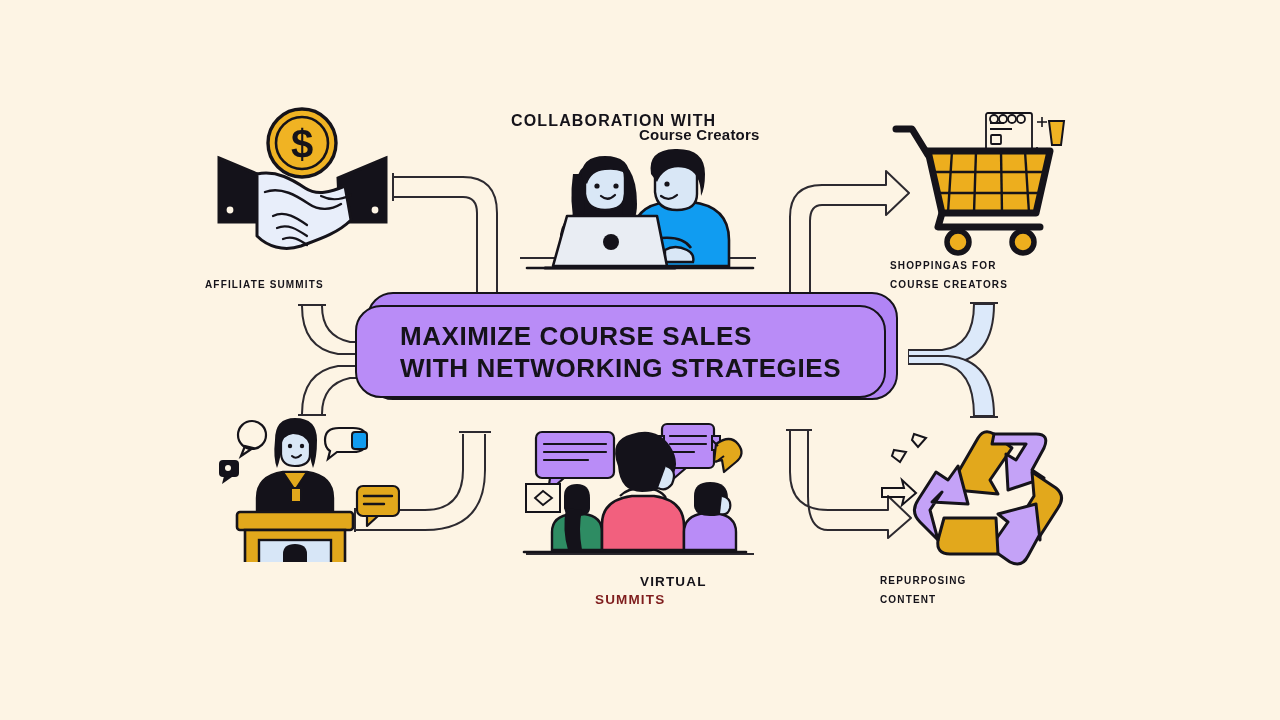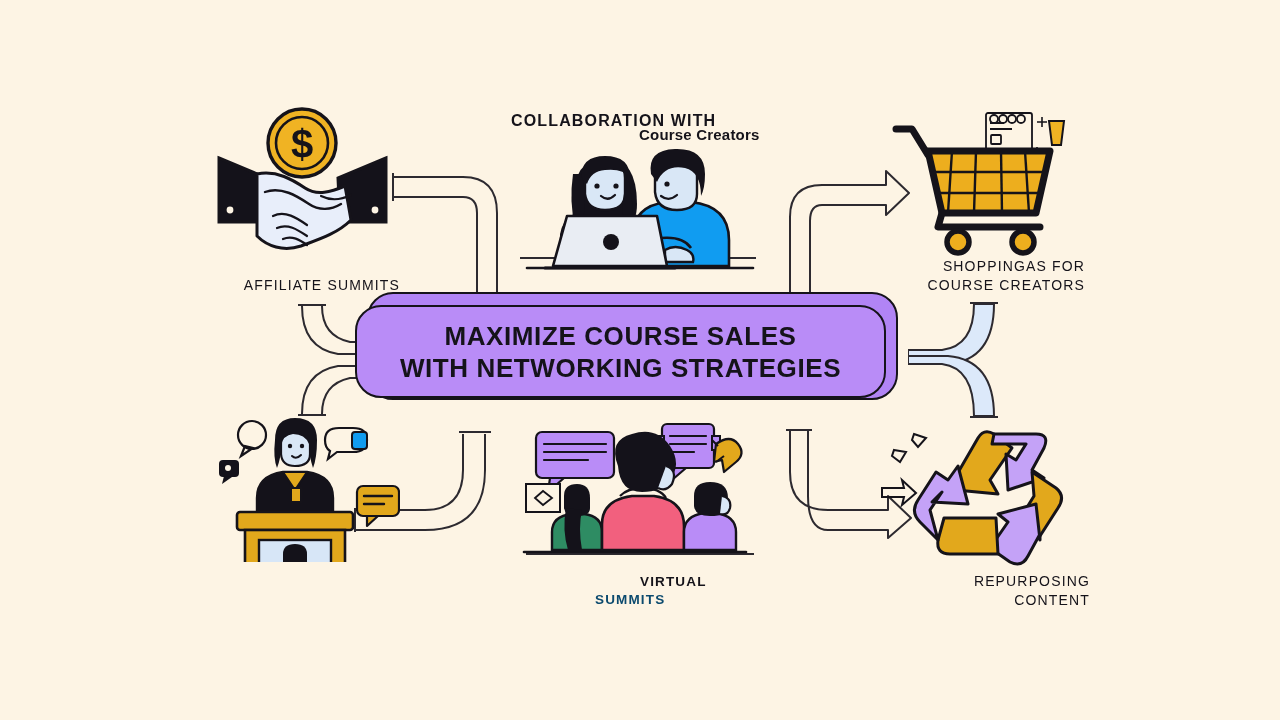--- a/index.html
+++ b/index.html
@@ -25,24 +25,24 @@
     position: absolute;
   }
   .art {
     position: relative;
   }
   .art svg { display: block; }
 
   
   .caption {
     position: absolute;
-    text-align: right;
+    text-align: left;
     color: #15131a;
-    font-weight: 400;
-    font-size: 14px;
+    font-weight: 700;
+    font-size: 10px;
     letter-spacing: 1.15px;
     line-height: 18.5px;
     white-space: pre-line;
   }
   .caption.two-line { line-height: 18.5px; }
 
   .cap-collab-top {
     position: absolute;
     color: #15131a;
     font-weight: 700;
@@ -61,21 +61,21 @@
   .cap-virtual-1 {
     position: absolute;
     color: #15131a;
     font-weight: 700;
     font-size: 13.5px;
     letter-spacing: 1.15px;
     white-space: nowrap;
   }
   .cap-virtual-2 {
     position: absolute;
-    color: #0c4a6e;
+    color: #7f1d1d;
     font-weight: 700;
     font-size: 13.5px;
     letter-spacing: 1.15px;
     white-space: nowrap;
   }
 
   
   #banner {
     position: absolute;
     left: 355px;
@@ -102,21 +102,20 @@
     height: 93px;
     background: #B98CF7;
     border: 2.2px solid #15131a;
     border-radius: 26px;
     box-sizing: border-box;
     display: flex;
     align-items: center;
     justify-content: center;
   }
   .banner-text {
-    text-align: center;
     color: #15131a;
     font-weight: 700;
     font-size: 26px;
     line-height: 32px;
     letter-spacing: 0.6px;
     white-space: pre-line;
     padding: 0 6px;
   }
 
   

